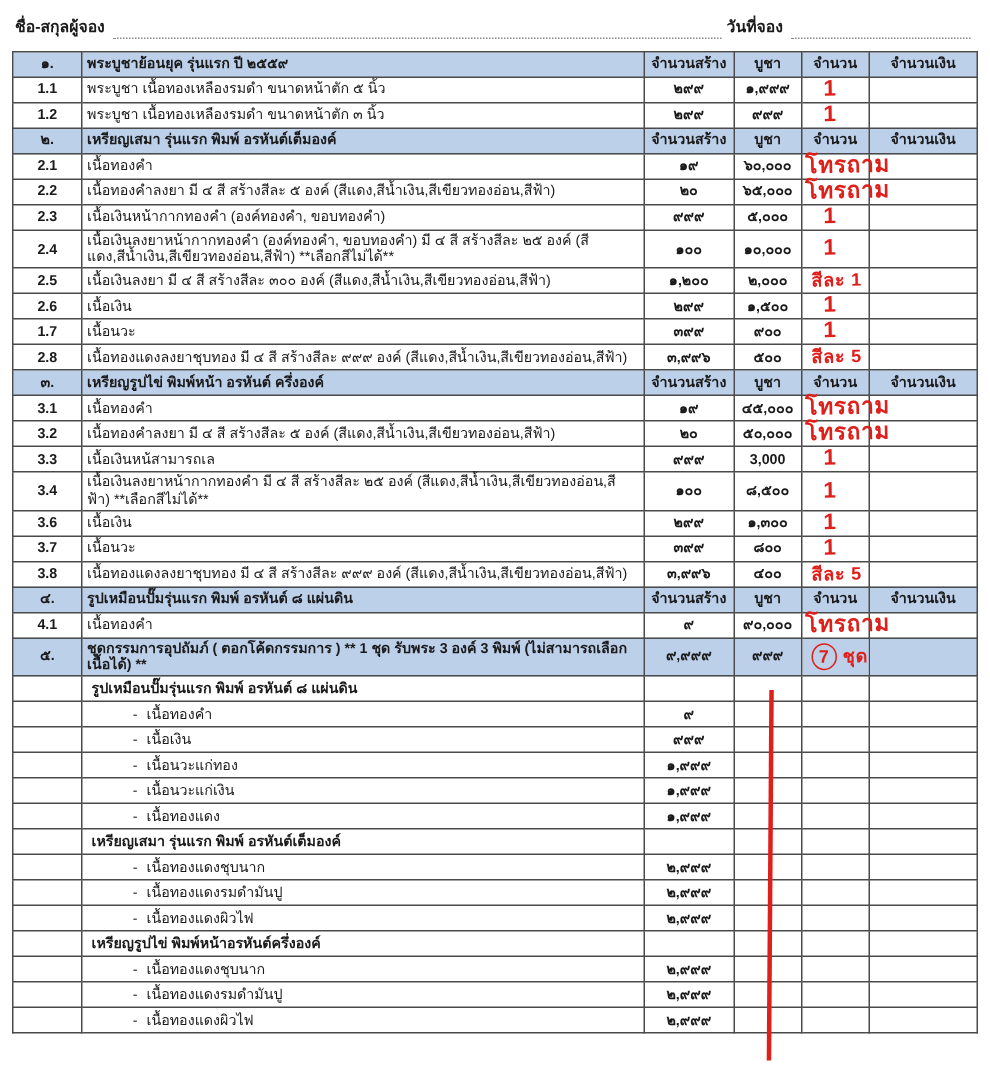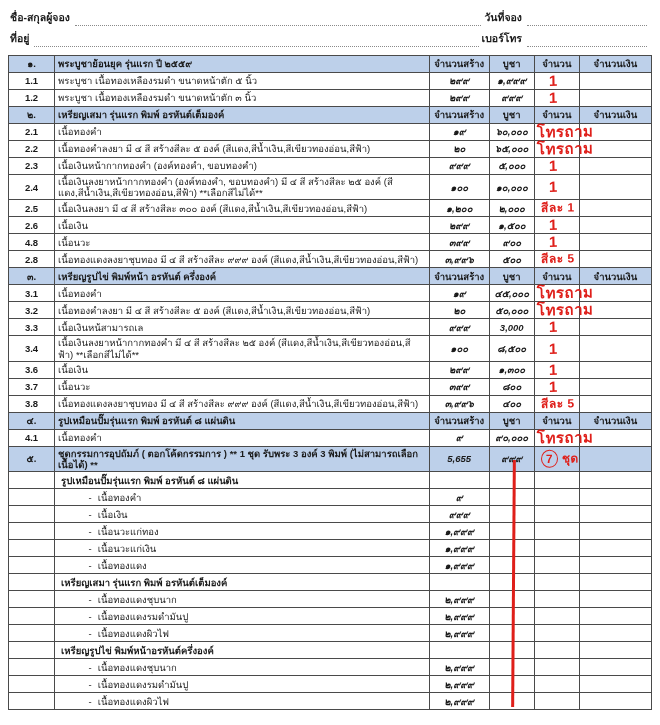--- a/index.html
+++ b/index.html
@@ -22,21 +22,21 @@
   table.order td{
     border:1px solid #4a4a4a;
     font-size:9.5px;line-height:1.18;
     padding:1px 3px;vertical-align:middle;
     height:14px;overflow:visible;
   }
   tr.sec td{background:var(--hdrbg);font-weight:bold;}
   td.no{text-align:center;font-weight:bold;}
   td.title{font-weight:bold;font-size:10px;}
   td.colhead{text-align:center;font-weight:bold;font-size:9px;background:var(--hdrbg);}
-  td.num{text-align:center;font-style:italic;font-weight:bold;font-size:9px;white-space:nowrap;}
+  td.num{text-align:center;font-weight:bold;font-size:9px;white-space:nowrap;}
   td.desc{font-size:9.5px;}
   td.qty{position:relative;}
   .ann{
     position:absolute;left:2px;top:50%;transform:translateY(-52%) rotate(-1deg);
     color:var(--red);font-weight:bold;white-space:nowrap;z-index:5;
     font-size:14px;letter-spacing:.5px;
   }
   .ann.call{font-size:15px;}
   .ann.num1{font-size:15px;left:14px;}
   .ann.setq{font-size:12px;left:6px;}
@@ -53,26 +53,20 @@
 </head>
 <body>
 
 <div class="sheet">
 
   <div class="top-fields">
     <div class="field-line">
       <span class="lbl">ชื่อ-สกุลผู้จอง</span>
       <span class="dots"></span>
       <span class="lbl">วันที่จอง</span>
-      <span class="dots short"></span>
-    </div>
-    <div class="field-line">
-      <span class="lbl">ที่อยู่</span>
-      <span class="dots"></span>
-      <span class="lbl">เบอร์โทร</span>
       <span class="dots short"></span>
     </div>
   </div>
 
   <table class="order">
     <colgroup>
       <col style="width:46px">
         <col style="width:374px">
         <col style="width:60px">
       <col style="width:45px">
@@ -170,21 +164,21 @@
           <td class="no">2.6</td>
           <td class="desc">เนื้อเงิน</td>
           <td class="num">๒๙๙</td>
           <td class="num">๑,๕๐๐</td>
           <td class="qty">
             <span class="ann num1">1</span>
           </td>
           <td class=""></td>
         </tr>
         <tr>
-          <td class="no">4.8</td>
+          <td class="no">1.7</td>
           <td class="desc">เนื้อนวะ</td>
           <td class="num">๓๙๙</td>
           <td class="num">๙๐๐</td>
           <td class="qty">
             <span class="ann num1">1</span>
           </td>
           <td class=""></td>
         </tr>
         <tr>
           <td class="no">2.8</td>
@@ -288,21 +282,21 @@
           <td class="num">๙</td>
           <td class="num">๙๐,๐๐๐</td>
           <td class="qty">
             <span class="ann call">โทรถาม</span>
           </td>
           <td class=""></td>
         </tr>
         <tr class="sec">
           <td class="no">๕.</td>
           <td class="title">ชุดกรรมการอุปถัมภ์ ( ตอกโค้ดกรรมการ ) ** 1 ชุด รับพระ 3 องค์ 3 พิมพ์ (ไม่สามารถเลือกเนื้อได้) **</td>
-          <td class="num">5,655</td>
+          <td class="num">๙,๙๙๙</td>
           <td class="num">๙๙๙</td>
           <td class="qty">
             <span class="ann setq"><span class="circ">7</span> ชุด</span>
           </td>
           <td class=""></td>
         </tr>
         <tr>
           <td class="no"></td>
           <td class="desc group">รูปเหมือนปั๊มรุ่นแรก พิมพ์ อรหันต์ ๘ แผ่นดิน</td>
           <td class="num"></td>

